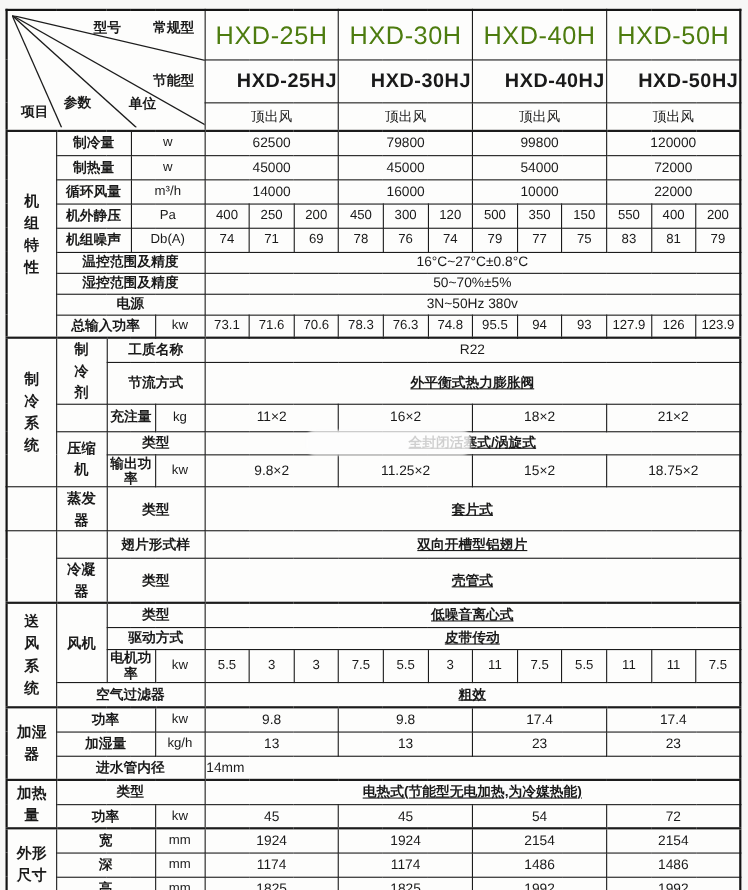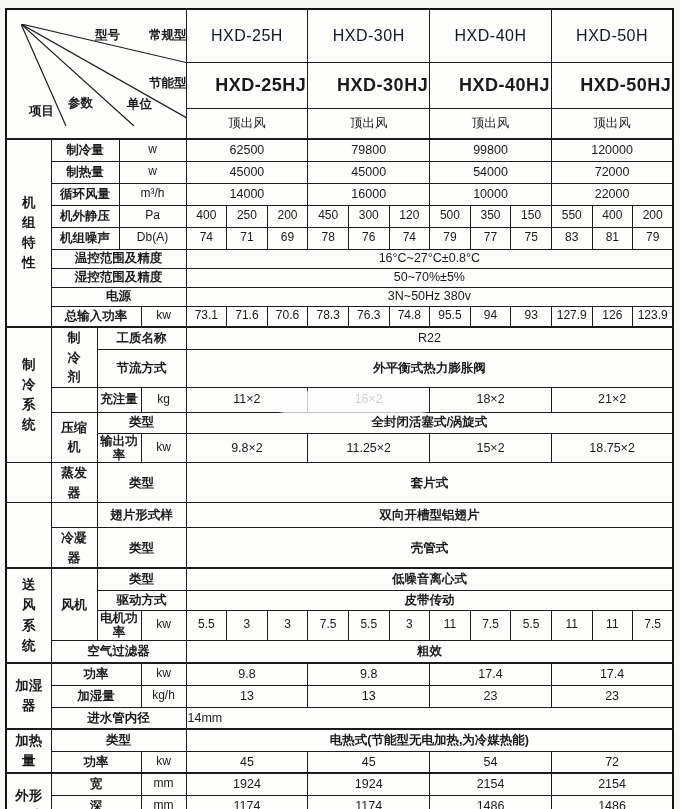--- a/index.html
+++ b/index.html
@@ -22,38 +22,38 @@
     border:1px solid #1c1c1c;
     text-align:center;
     vertical-align:middle;
     padding:0 1px;
     overflow:hidden;
     font-size:13px;
     line-height:1.15;
   }
   tr.sec td{border-top-width:2px;margin-left:22px;}
   
-  .model{font-size:16px;letter-spacing:.5px;color:#0f172a;}
+  .model{font-size:23px;letter-spacing:.5px;color:#4d7c0f;}
   .ecomodel{font-size:18px;font-weight:bold;letter-spacing:.5px;text-align:right;}
   .outlet{font-size:12.5px;}
   
-  .corner{padding:14px;position:relative;}
+  .corner{padding:4px;position:relative;}
   .corner .inner{position:relative;width:100%;height:100%;min-height:100px;}
   .corner svg{position:absolute;left:0;top:0;}
   .corner .cl{position:absolute;font-size:12.5px;font-weight:bold;white-space:nowrap;}
   
   .grp{font-weight:bold;font-size:13.5px;}
   .grp .v,.sub .v{white-space:pre-line;line-height:1.5;}
   .sub{font-weight:bold;font-size:13px;}
   .lbl{font-weight:bold;font-size:12.5px;}
   .unit{font-size:12px;}
   .val{font-size:12.5px;}
   .num{font-size:12px;}
   .span{font-size:12.5px;text-align:center;}
-  .cn{font-weight:bold;}
+  .cn{font-weight:bold;text-decoration:underline;}
   .off{text-align:left;}
   
   .smudge{
     position:absolute;left:278px;top:391px;width:150px;height:23px;
     background:rgba(253,253,252,.8);
     border-radius:8px;
     filter:blur(1px);
     pointer-events:none;
   }
 </style>

